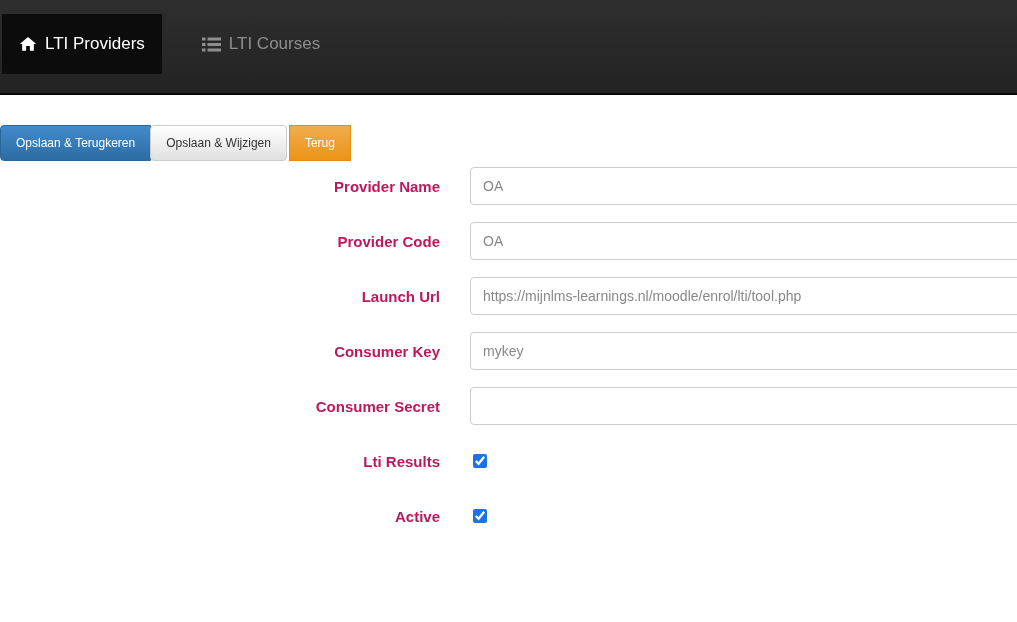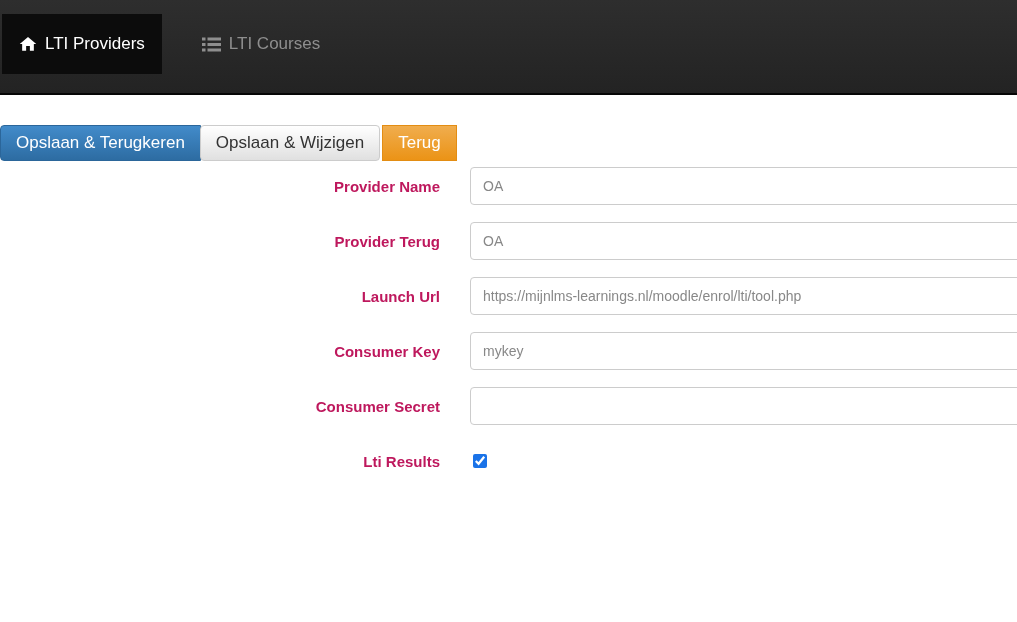--- a/index.html
+++ b/index.html
@@ -46,21 +46,21 @@
   
   .toolbar {
     margin-top: 30px;
     display: flex;
     align-items: flex-start;
   }
   .btn {
     height: 36px;
     padding: 0 15px;
     font-family: "Liberation Sans", sans-serif;
-    font-size: 17px;
+    font-size: 12px;
     line-height: 34px;
     border: 1px solid #ccc;
     background: linear-gradient(#ffffff, #e0e0e0);
     color: #333;
     cursor: pointer;
     white-space: nowrap;
   }
   .btn + .btn { margin-left: -1px; }
   .btn.primary {
     background: linear-gradient(#428bca, #2d6ca2);
@@ -150,21 +150,21 @@
 <div class="form">
 
   <div class="form-row">
     <label class="control-label">Provider Name</label>
     <div class="field">
       <input type="text" class="text-input" value="OA" style="">
     </div>
   </div>
 
   <div class="form-row">
-    <label class="control-label">Provider Terug</label>
+    <label class="control-label">Provider Code</label>
     <div class="field">
       <input type="text" class="text-input" value="OA" style="">
     </div>
   </div>
 
   <div class="form-row">
     <label class="control-label">Launch Url</label>
     <div class="field">
       <input type="text" class="text-input" value="https://mijnlms-learnings.nl/moodle/enrol/lti/tool.php" style="">
     </div>
@@ -184,14 +184,20 @@
     </div>
   </div>
 
   <div class="form-row">
     <label class="control-label">Lti Results</label>
     <div class="checkbox-field">
       <input type="checkbox" class="checkbox" checked="" style="">
     </div>
   </div>
 
+  <div class="form-row">
+    <label class="control-label">Active</label>
+    <div class="checkbox-field">
+      <input type="checkbox" class="checkbox" checked="" style="">
+    </div>
+  </div>
 
 </div>
 
 </body></html>

